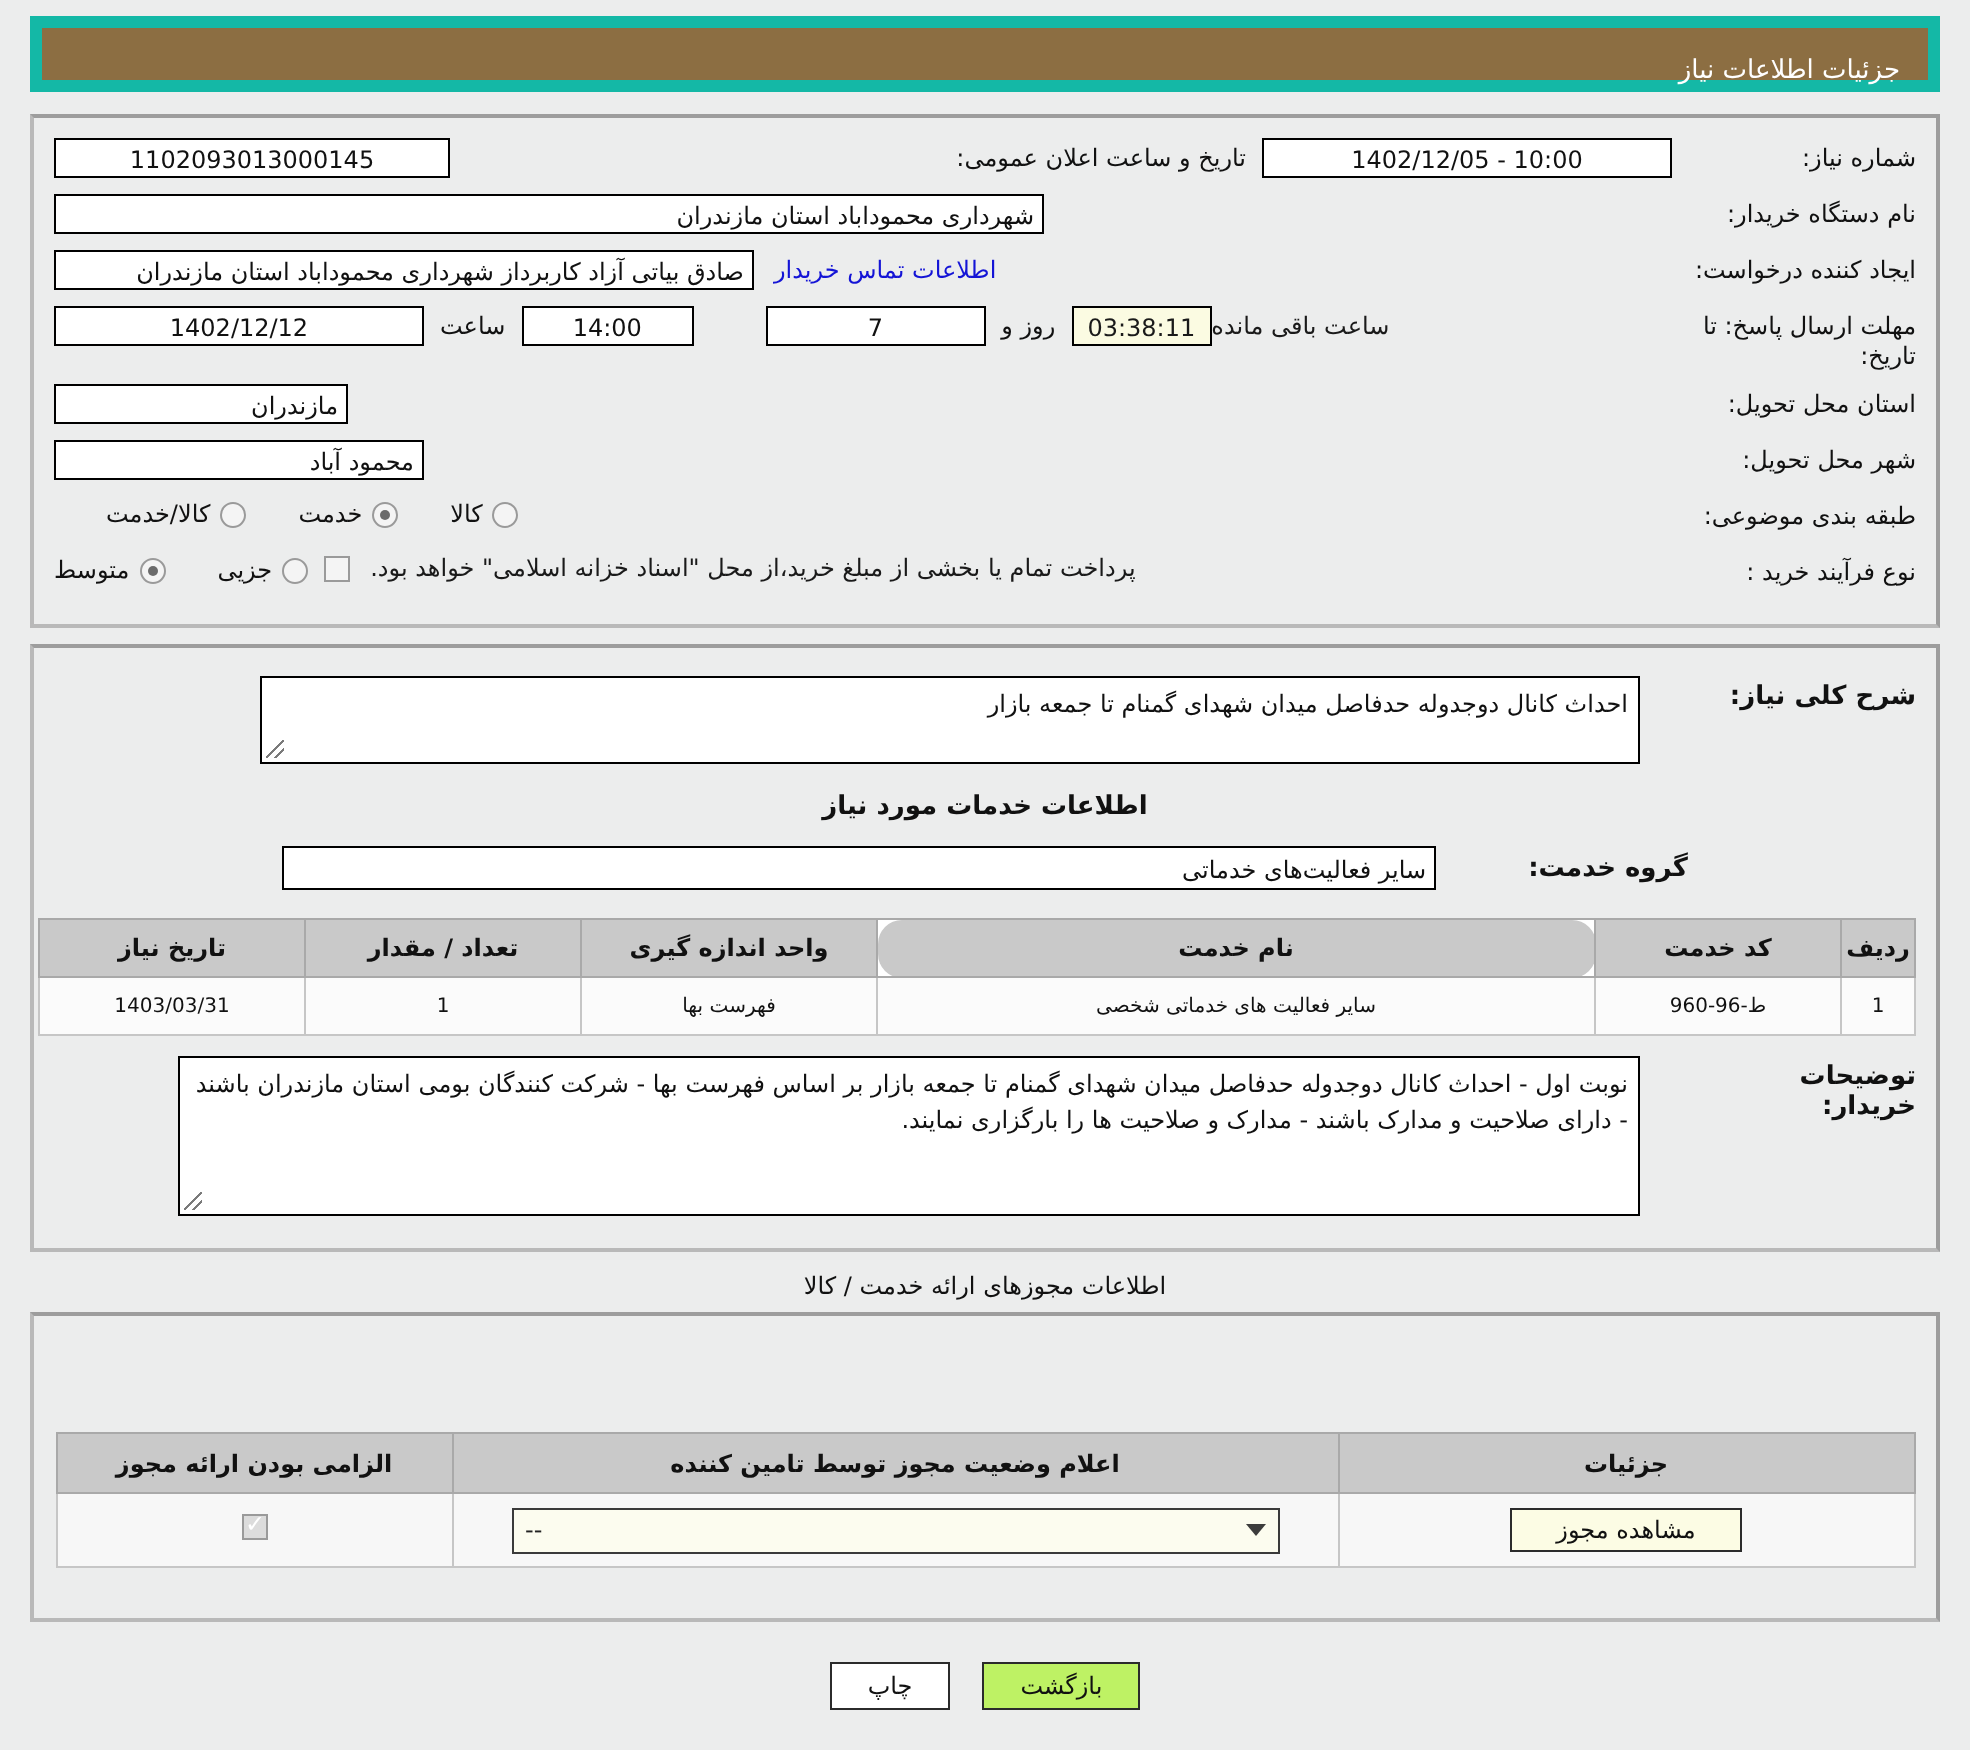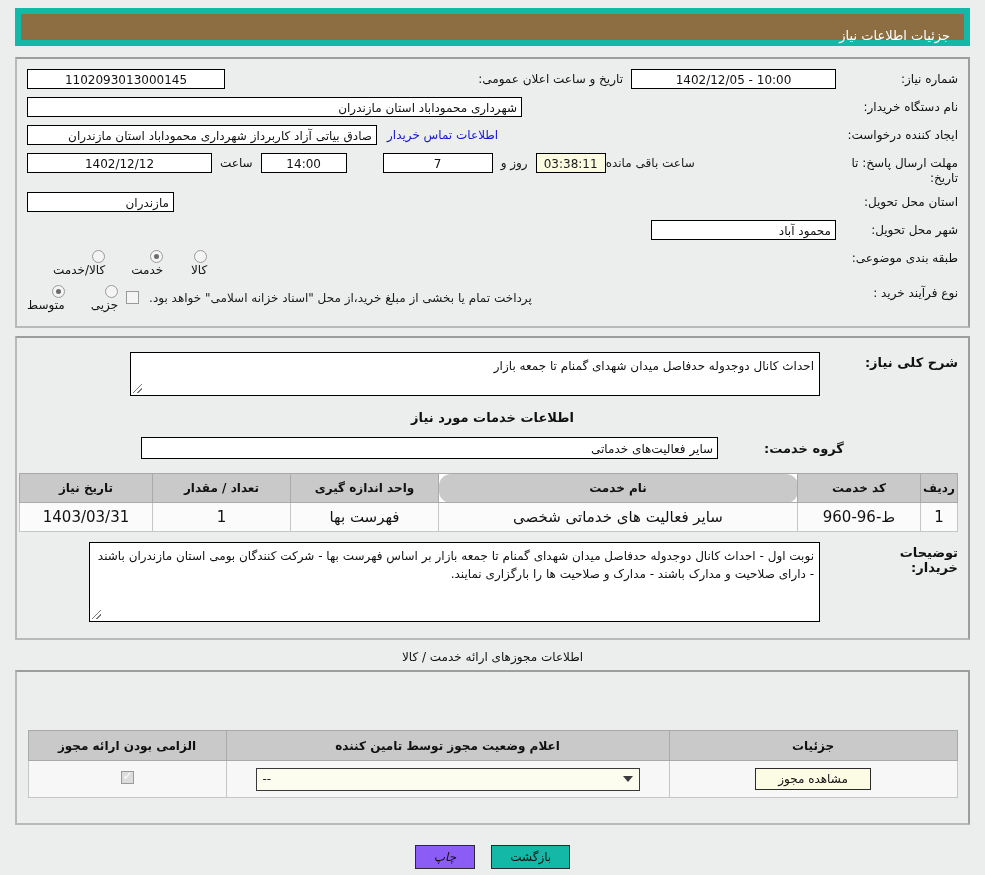--- a/index.html
+++ b/index.html
@@ -180,22 +180,22 @@
   
   .radio-group {
     display: flex;
     flex-direction: row;
     align-items: center;
     gap: 0;
     padding-top: 2px;
   }
   .radio-item {
     display: flex;
-    flex-direction: column;
-    align-items: flex-start;
+    flex-direction: row;
+    align-items: center;
     margin-left: 26px;
     cursor: pointer;
     white-space: nowrap;
   }
   .radio {
     width: 13px;
     height: 13px;
     border-radius: 50%;
     border: 1px solid #9a9a9a;
     background: #f4f4f4;
@@ -313,21 +313,21 @@
     font-size: 12px;
     height: 26px;
     text-align: center;
     color: #111;
   }
   table.grid td {
     border: 1px solid #c6c6c6;
     background: #fbfbfb;
     height: 26px;
     text-align: center;
-    font-size: 15px;
+    font-size: 10px;
     color: #111;
   }
   .col-radif { width: 34px; }
   .col-code  { width: 120px; }
   .col-name  { width: 356px; border-radius: 12px; }
   .col-unit  { width: 145px; }
   .col-qty   { width: 135px; }
   .col-date  { width: 130px; }
   .ltr { direction: ltr; }
 
@@ -409,22 +409,22 @@
     gap: 16px;
     margin-top: 20px;
   }
   .btn {
     font-size: 12px;
     border: 1px solid #2b2b2b;
     padding: 4px 18px;
     cursor: pointer;
     color: #111;
   }
-  .btn-back  { background: #14b8a6; }
-  .btn-print { background: #8b5cf6; font-style: italic; }
+  .btn-back  { background: #bef264; }
+  .btn-print { background: #ffffff; }
 </style>
 </head>
 <body>
 
 <div class="watermark">
   <div class="wm-shield"></div>
   <div class="wm-text">AriaTender.net</div>
 </div>
 
 <div class="page">
@@ -474,21 +474,21 @@
 
     <div class="frow">
       <div class="flabel">استان محل تحویل:</div>
       <div class="fbody" style="justify-content:flex-end">
         <div class="txt w-province rtl-start">مازندران</div>
       </div>
     </div>
 
     <div class="frow">
       <div class="flabel">شهر محل تحویل:</div>
-      <div class="fbody" style="">
+      <div class="fbody" style="justify-content:flex-end">
         <div class="txt w-city rtl-start">محمود آباد</div>
       </div>
     </div>
 
     <div class="frow">
       <div class="flabel">طبقه بندی موضوعی:</div>
       <div class="fbody" style="justify-content:flex-end">
         <div class="radio-group">
           <label class="radio-item">
             <span class="radio"></span>

